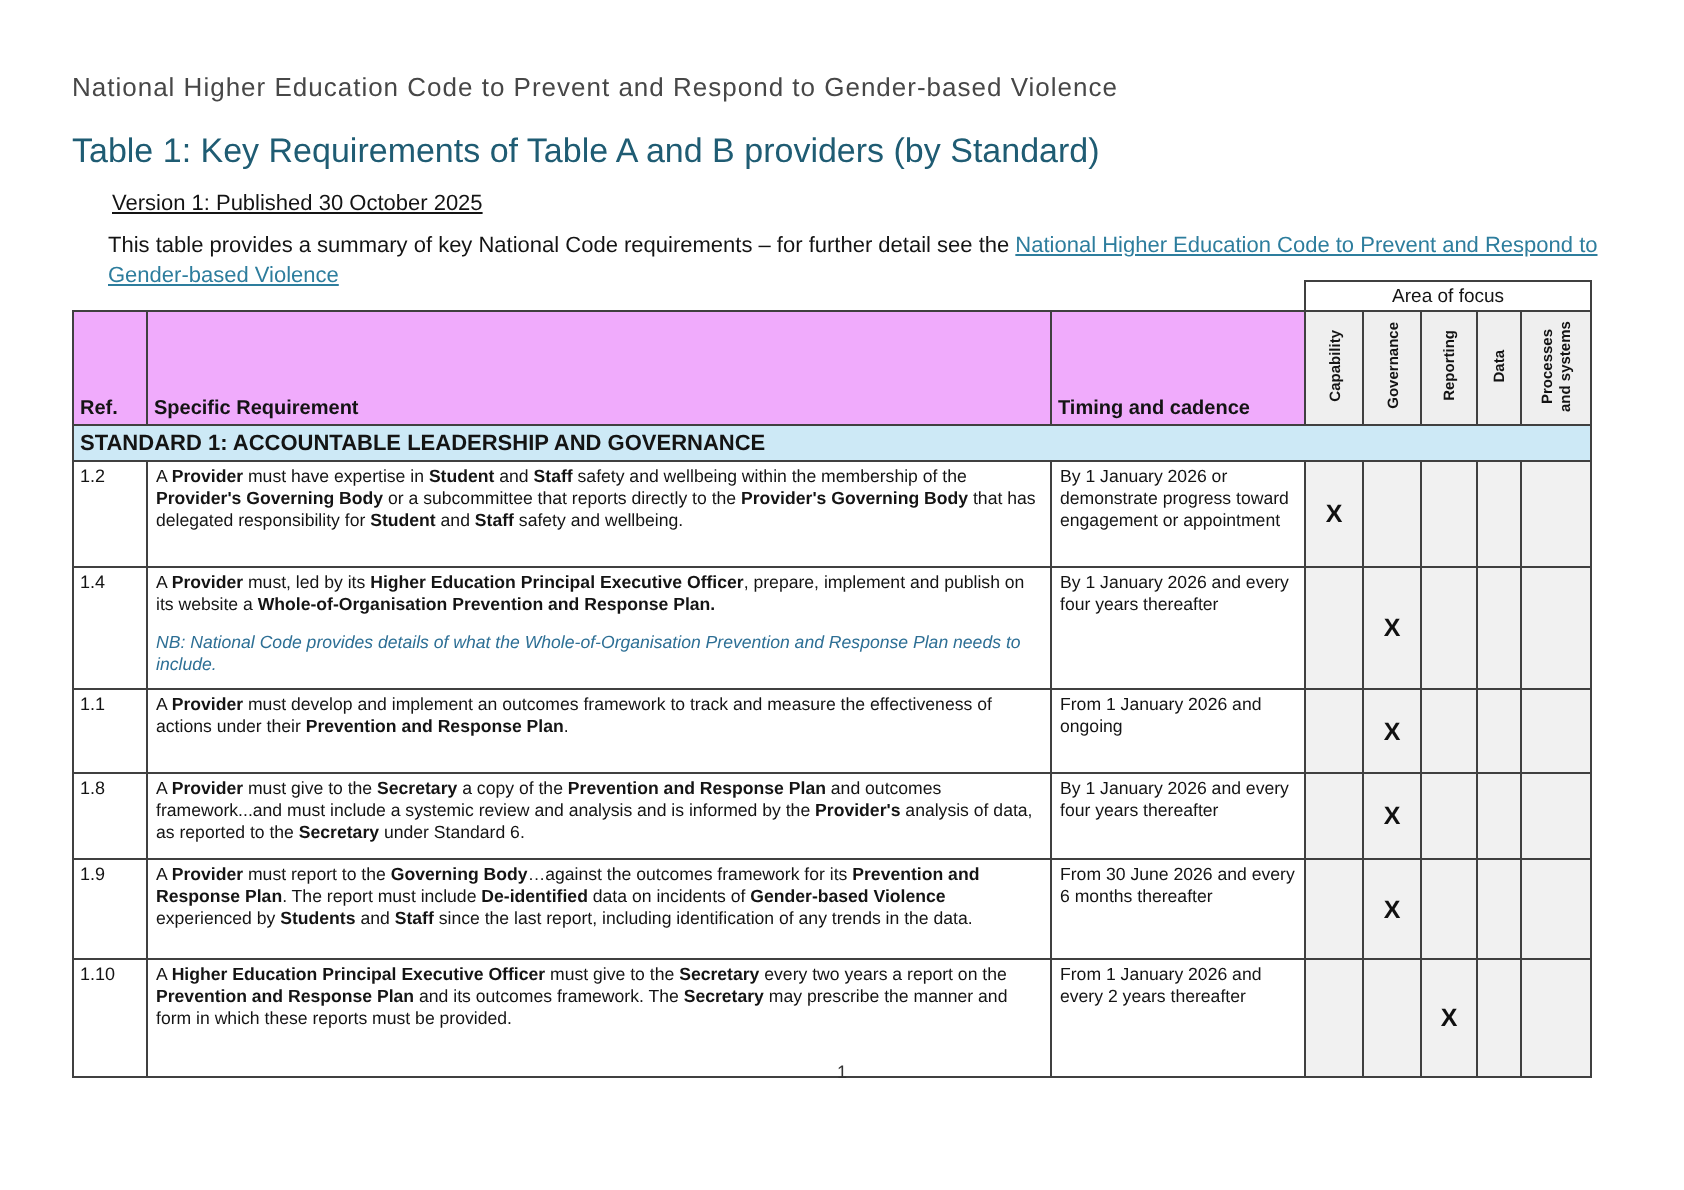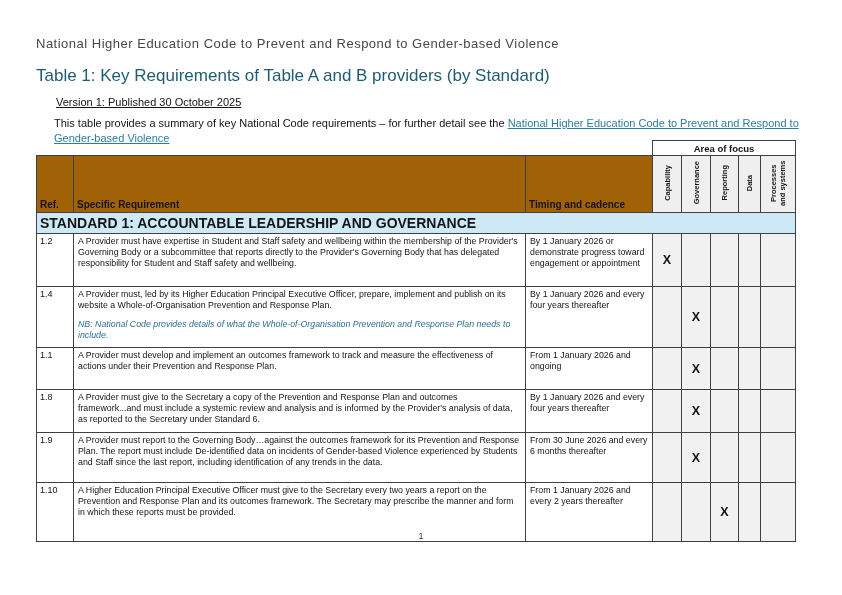--- a/index.html
+++ b/index.html
@@ -27,43 +27,43 @@
   .link { color:#2d7d9d; text-decoration:underline; cursor:pointer; }
 
   table.req-table {
     position:absolute; left:36px; top:140px; width:759px;
     border-collapse:collapse; table-layout:fixed; font-size:9px; color:#141414;
   }
   .req-table th, .req-table td { border:1px solid #404040; padding:0; }
   td.no-border { border:none; background:transparent; }
 
   tr.aof-row { height:15px; }
-  th.aof { font-size:9.5px; font-weight:bold; text-align:center; vertical-align:middle; background:#fff; }
+  th.aof { font-size:9.5px; font-weight:normal; text-align:center; vertical-align:middle; background:#fff; }
 
   tr.head-row { height:56px; }
   th.h-ref, th.h-req, th.h-tim {
     vertical-align:bottom; text-align:left; font-size:10px; font-weight:bold;
-    padding:2px 3px; background:#a16207;
+    padding:2px 3px; background:#f0abfc;
   }
   th.h-focus { background:#efefef; text-align:center; vertical-align:middle; padding:2px 0; }
   .rot {
     display:inline-block; writing-mode:vertical-rl; transform:rotate(180deg);
     font-size:7.5px; font-weight:bold; line-height:9px; max-height:50px; white-space:normal;
   }
 
   tr.section-row td {
-    background:#cde9f6; font-weight:bold; font-size:14px; padding:2px 3px; height:13px;
+    background:#cde9f6; font-weight:bold; font-size:11px; padding:2px 3px; height:13px;
     vertical-align:middle;
   }
 
   #rows td.ref { vertical-align:top; padding:2px 3px; font-size:9px; }
   #rows td.req { vertical-align:top; padding:2px 4px; font-size:8.8px; line-height:11px; }
   #rows td.tim { vertical-align:top; padding:2px 4px; font-size:8.8px; line-height:11px; }
   #rows td.focus { background:#f1f1f1; text-align:center; vertical-align:middle; }
-  .b { font-weight:normal; }
+  .b { font-weight:bold; }
   .note { color:#2d6f95; font-style:italic; margin-top:8px; }
   .mark { font-weight:bold; font-size:12.5px; color:#111; }
 
   #rows tr:nth-child(1) td { height:48px;margin-left:26px; }
   #rows tr:nth-child(2) td { height:56px; }
   #rows tr:nth-child(3) td { height:37px; }
   #rows tr:nth-child(4) td { height:38px; }
   #rows tr:nth-child(5) td { height:45px; }
   #rows tr:nth-child(6) td { height:54px; }
 

